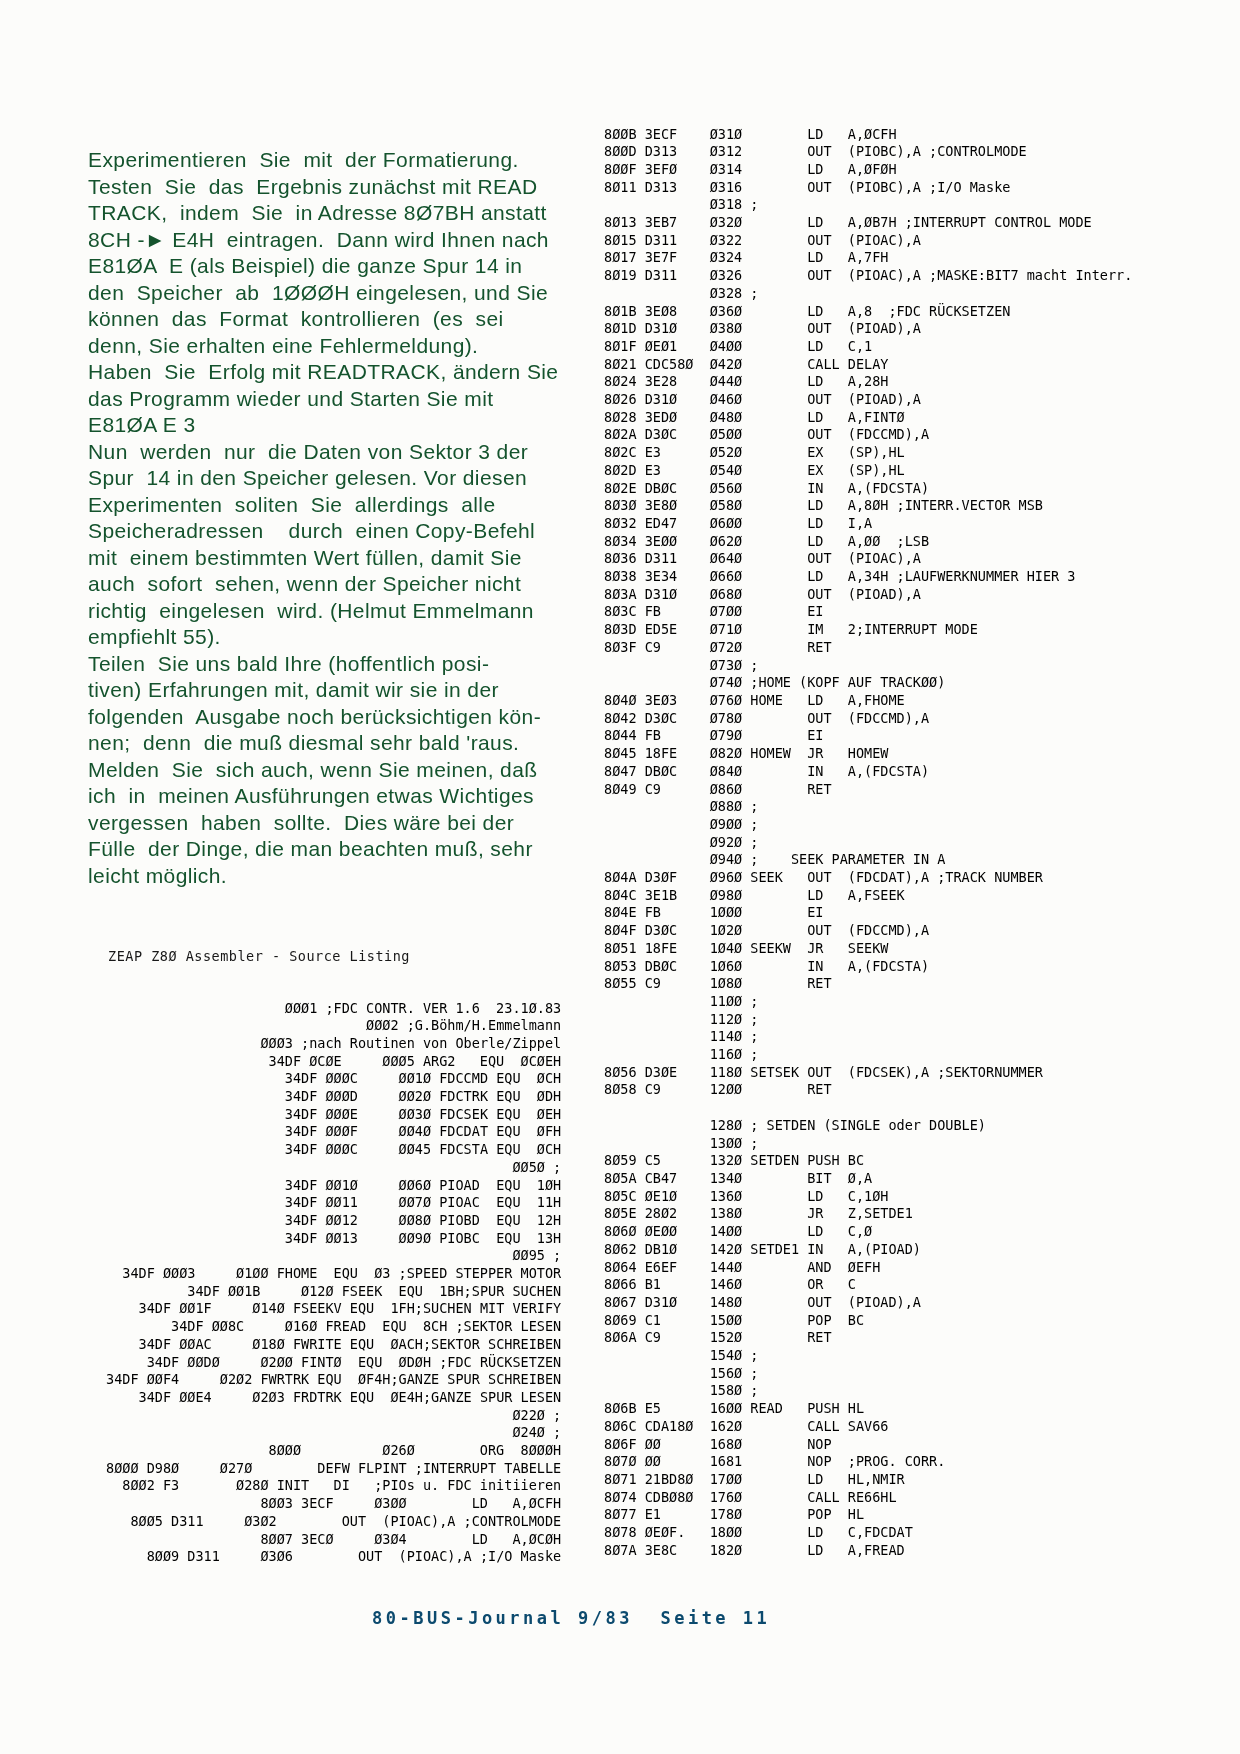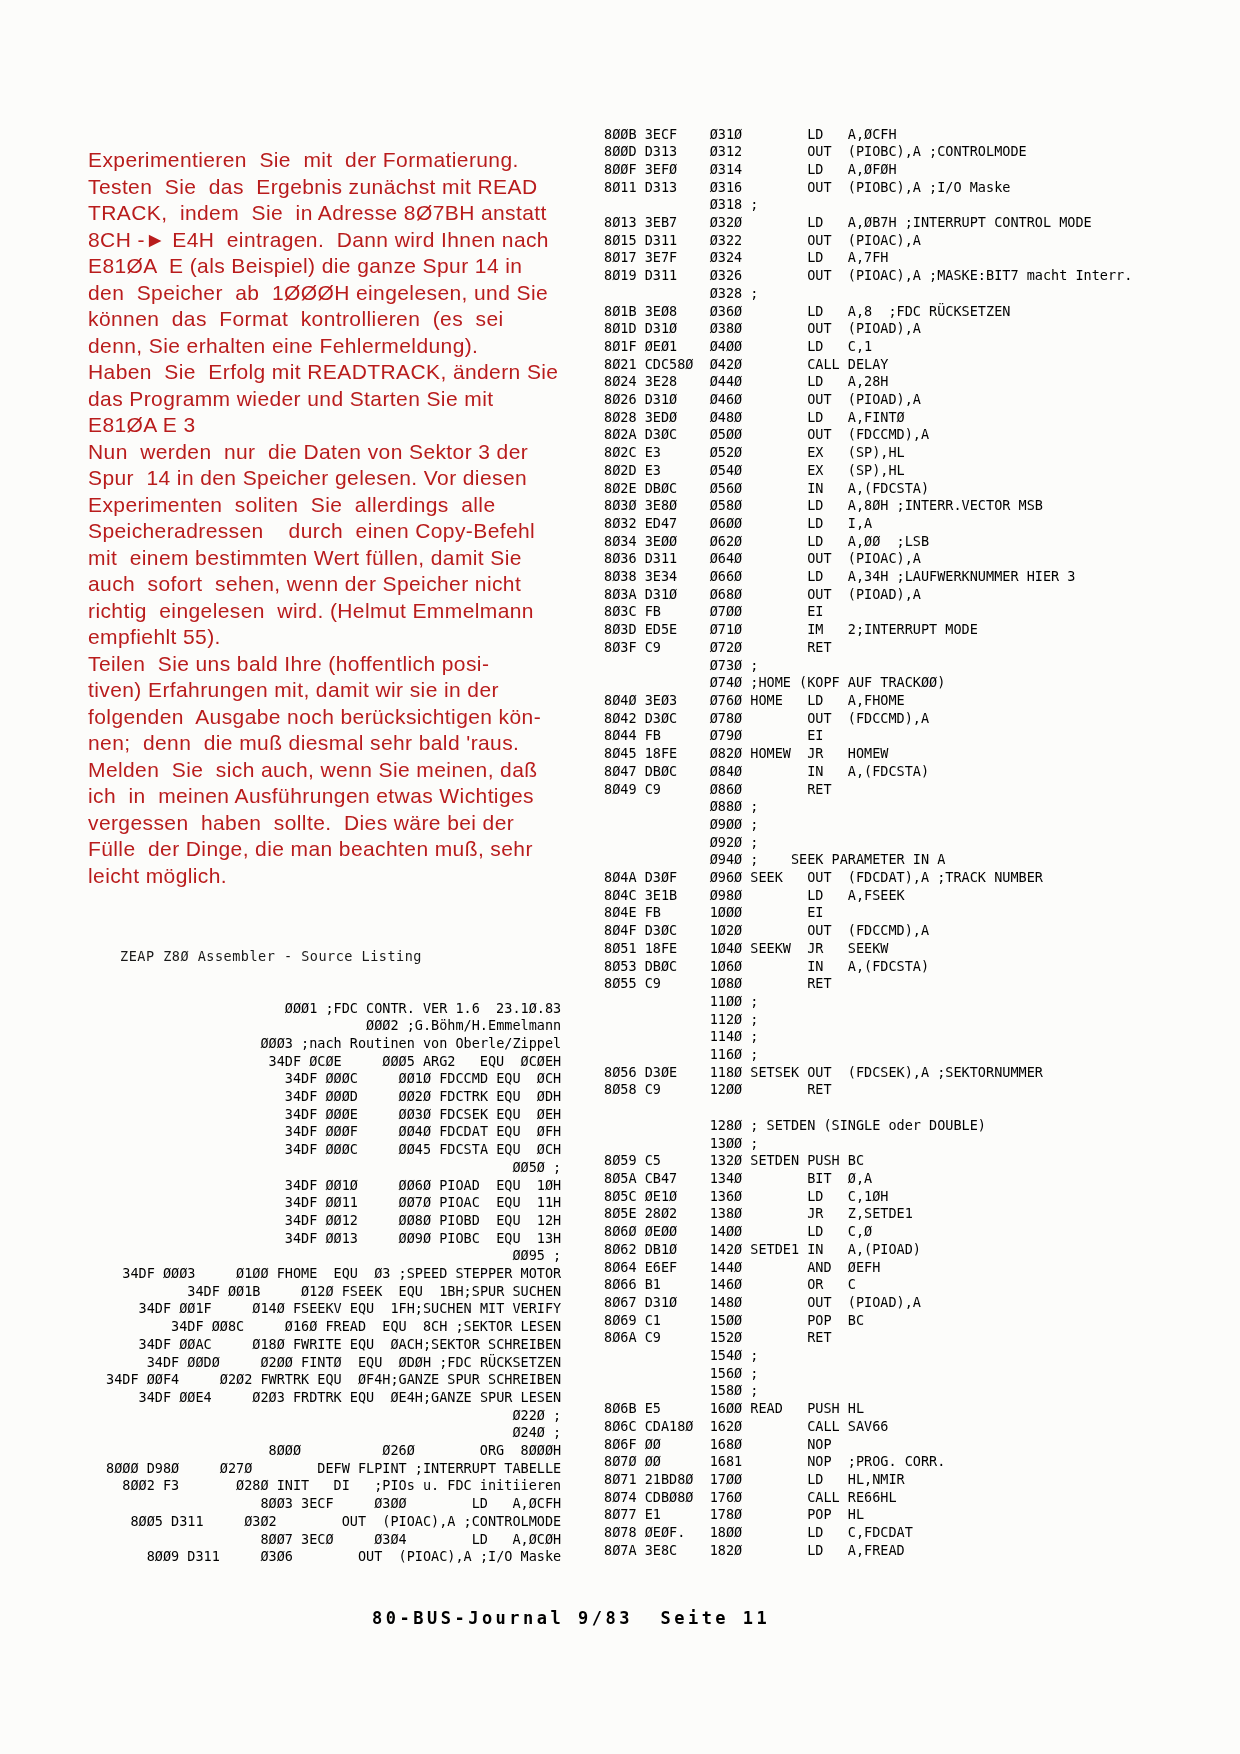--- a/index.html
+++ b/index.html
@@ -18,21 +18,21 @@
   }
   .article{
     position:absolute;
     left:88px;
     top:126px;
     font-family:"Liberation Sans", sans-serif;
     font-size:21px;
     line-height:26.5px;
     letter-spacing:0.4px;
     white-space:pre;
-    color:#b91c1c;
+    color:#14532d;
   }
   .listing{
     font-family:"DejaVu Sans Mono", monospace;
     font-size:13.5px;
     line-height:17.7px;
     white-space:pre;
     color:#000000;
   }
   .listing-right{
     position:absolute;
@@ -41,38 +41,37 @@
   }
   .zeap-header{
     position:absolute;
     left:108px;
     top:948px;
     font-family:"DejaVu Sans Mono", monospace;
     font-size:13.5px;
     letter-spacing:0.5px;
     white-space:pre;
     color:#181818;
-    margin-left:12px;
   }
   .listing-left{
     position:absolute;
     left:106px;
     top:986px;
     text-align:right;
   }
   .footer{
     position:absolute;
     left:372px;
     top:1608px;
     font-family:"DejaVu Sans Mono", monospace;
     font-weight:bold;
     font-size:17px;
     letter-spacing:3.5px;
     white-space:pre;
-    color:#000000;
+    color:#0c4a6e;
   }
 </style>
 </head>
 <body>
 
 <div class="page">
 
   <pre class="article">Experimentieren  Sie  mit  der Formatierung.
 Testen  Sie  das  Ergebnis zunächst mit READ
 TRACK,  indem  Sie  in Adresse 8Ø7BH anstatt

